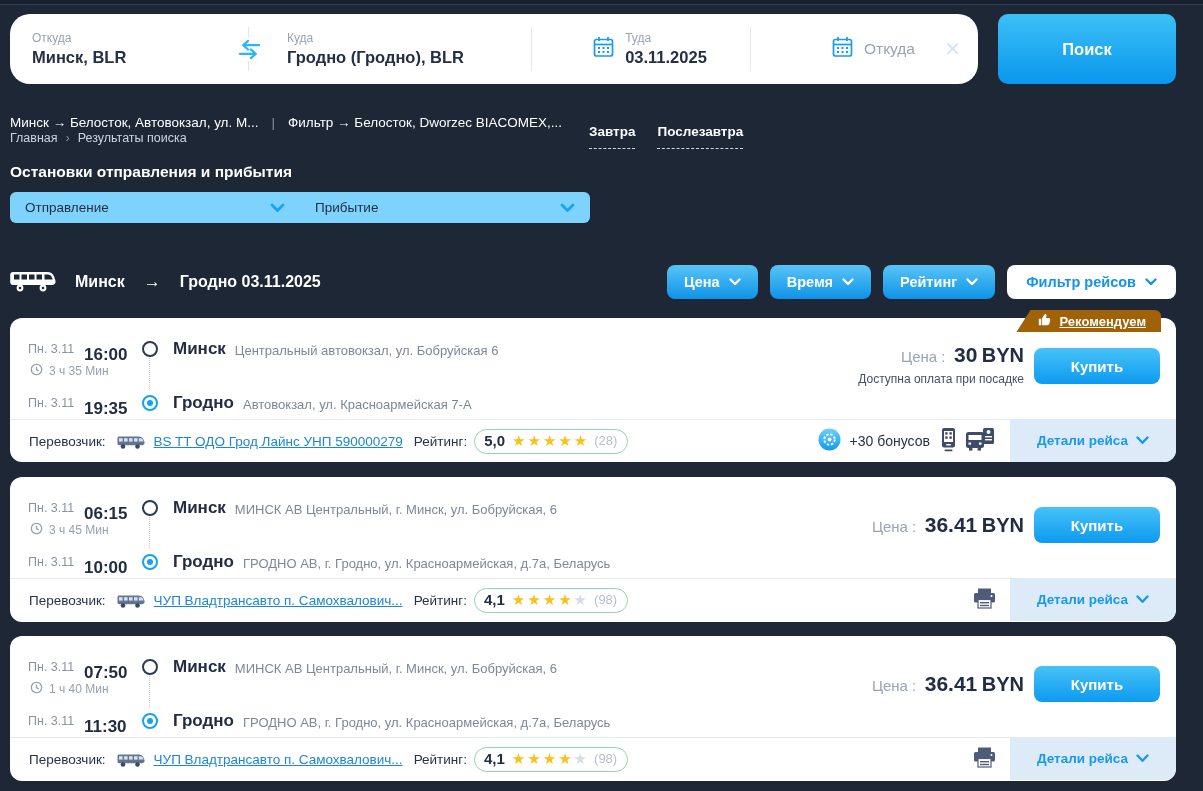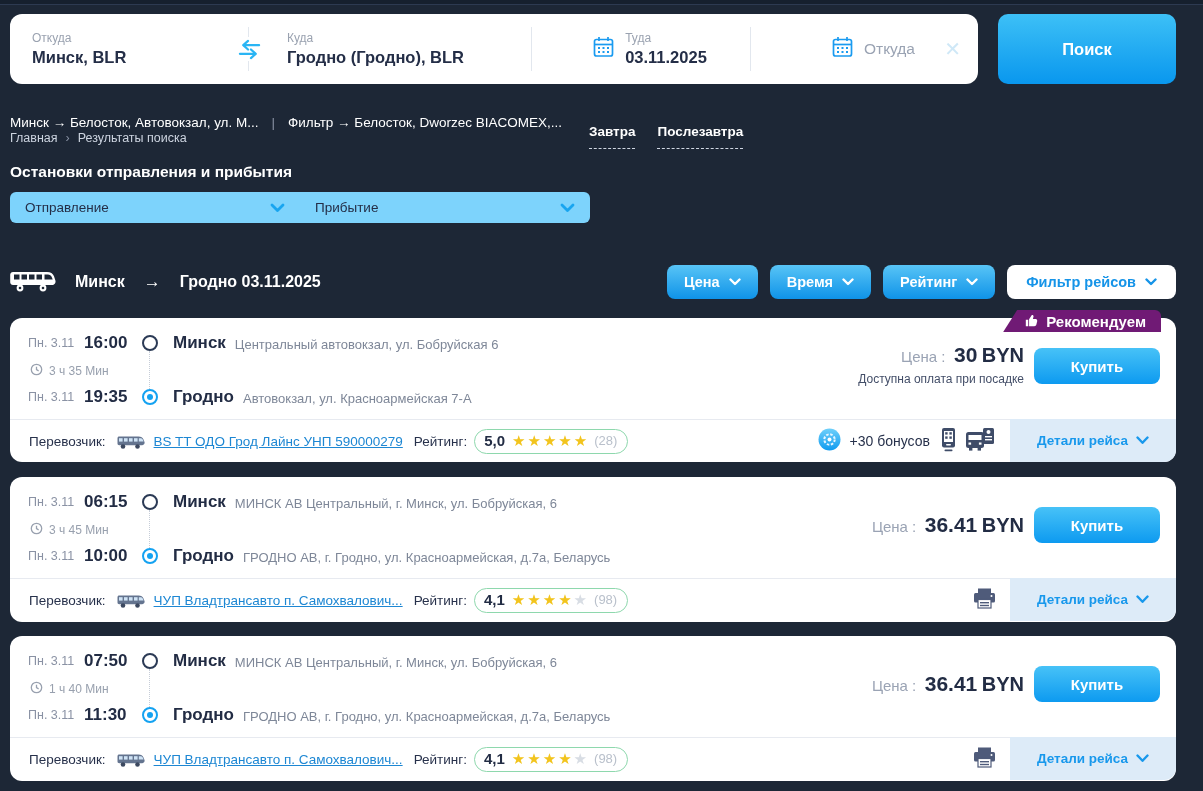--- a/index.html
+++ b/index.html
@@ -2,21 +2,21 @@
 <html><head>
 <meta charset="utf-8">
 <style>
   html,body{margin:0;padding:0;}
   body{width:1203px;height:791px;overflow:hidden;background:#1d2736;font-family:"Liberation Sans",sans-serif;}
   .page{position:relative;width:1203px;height:791px;background:#1d2736;}
   .top-strip{position:absolute;top:0;left:0;right:0;height:4px;background:#16202e;border-bottom:1px solid #2d3a51;}
 
   
   .search-row{position:absolute;top:14px;left:10px;width:1166px;height:70px;display:flex;gap:20px;}
-  .search-bar{flex:1;background:#fff;border-radius:12px;display:flex;align-items:stretch;position:relative;}
+  .search-bar{flex:1;background:#fff;border-radius:20px;display:flex;align-items:stretch;position:relative;}
   .seg{display:flex;flex-direction:column;justify-content:center;box-sizing:border-box;}
   .seg-label{font-size:12px;color:#9aa2b0;margin-bottom:3px;}
   .seg-value{font-size:16.5px;font-weight:bold;color:#242e47;}
   .seg-from{width:238px;padding-left:22px;}
   .seg-to{width:282px;padding-left:38px;position:relative;}
   .vdiv{width:1px;background:#e2e7ee;margin:13px 0;}
   .swap{position:absolute;left:-14px;top:23px;width:28px;height:24px;background:#fff;display:flex;align-items:center;justify-content:center;cursor:pointer;z-index:2;}
   .seg-date{width:218px;flex-direction:row;align-items:center;gap:11px;padding-left:18px;}
   .seg-return{flex:1;flex-direction:row;align-items:center;gap:11px;padding-left:18px;position:relative;}
   .return-text{font-size:15.5px;color:#9aa3b3;}
@@ -42,33 +42,33 @@
   
   .results-header{position:absolute;top:265px;left:10px;width:1166px;height:34px;display:flex;align-items:center;}
   .rh-title{font-size:16px;font-weight:bold;color:#fff;}
   .rh-from{margin-left:17px;}
   .rh-arrow{margin:0 19px;font-weight:normal;font-size:17px;}
   .sort-group{margin-left:auto;display:flex;gap:12px;}
   .sort-btn{height:34px;padding:0 17px;border:none;border-radius:8px;background:linear-gradient(180deg,#58c4f6,#0f93e8);color:#fff;font-family:inherit;font-weight:bold;font-size:14.5px;display:flex;align-items:center;gap:9px;cursor:pointer;}
   .filter-btn{background:#fff;color:#1694e8;padding:0 19px;}
 
   
-  .badge{position:absolute;top:310px;right:42px;height:22px;background:#701a75;color:#fff;font-size:15px;font-weight:bold;display:flex;align-items:center;gap:8px;padding:0 15px 0 22px;clip-path:polygon(14px 0,100% 0,100% 100%,0 100%);border-radius:0 6px 0 0;z-index:3;}
+  .badge{position:absolute;top:310px;right:42px;height:22px;background:#a16207;color:#fff;font-size:13px;font-weight:bold;display:flex;align-items:center;gap:8px;padding:0 15px 0 22px;clip-path:polygon(14px 0,100% 0,100% 100%,0 100%);border-radius:0 6px 0 0;z-index:3;text-decoration:underline;}
 
   
   .card{position:absolute;left:10px;width:1166px;background:#fff;border-radius:12px;}
   .card1{top:318px;height:144px;}
   .card2{top:477px;height:145px;}
   .card3{top:636px;height:145px;}
   .card-main{position:relative;height:101px;}
   .t-row{position:absolute;left:18px;display:flex;align-items:center;}
   .t-row.dep{top:15px;}
   .t-row.arr{top:69px;}
   .day{width:56px;color:#8a92a4;font-size:12.5px;}
-  .time{width:58px;font-weight:bold;font-size:17px;color:#222c44;}
+  .time{width:58px;font-weight:bold;font-size:17px;color:#222c44;margin-top:12px;}
   .circle{width:16px;height:16px;border-radius:50%;border:2.5px solid #2b3a55;background:#fff;margin-right:15px;box-sizing:border-box;position:relative;flex:none;}
   .circle.blue{border-color:#14a2f1;}
   .circle.blue::after{content:"";position:absolute;left:50%;top:50%;width:6px;height:6px;margin:-3px 0 0 -3px;border-radius:50%;background:#14a2f1;}
   .city{font-weight:bold;font-size:17px;color:#222c44;margin-right:9px;}
   .station{font-size:13px;color:#7e8798;padding-top:3px;}
   .connector{position:absolute;left:139px;top:33px;height:38px;border-left:1px dotted #c6cdd8;}
   .duration{position:absolute;top:45px;left:20px;color:#98a0ae;font-size:12px;display:flex;align-items:center;gap:6px;}
   .price-block{position:absolute;right:152px;text-align:right;}
   .pb-top{top:25px;}
   .pb-mid{top:36px;}

